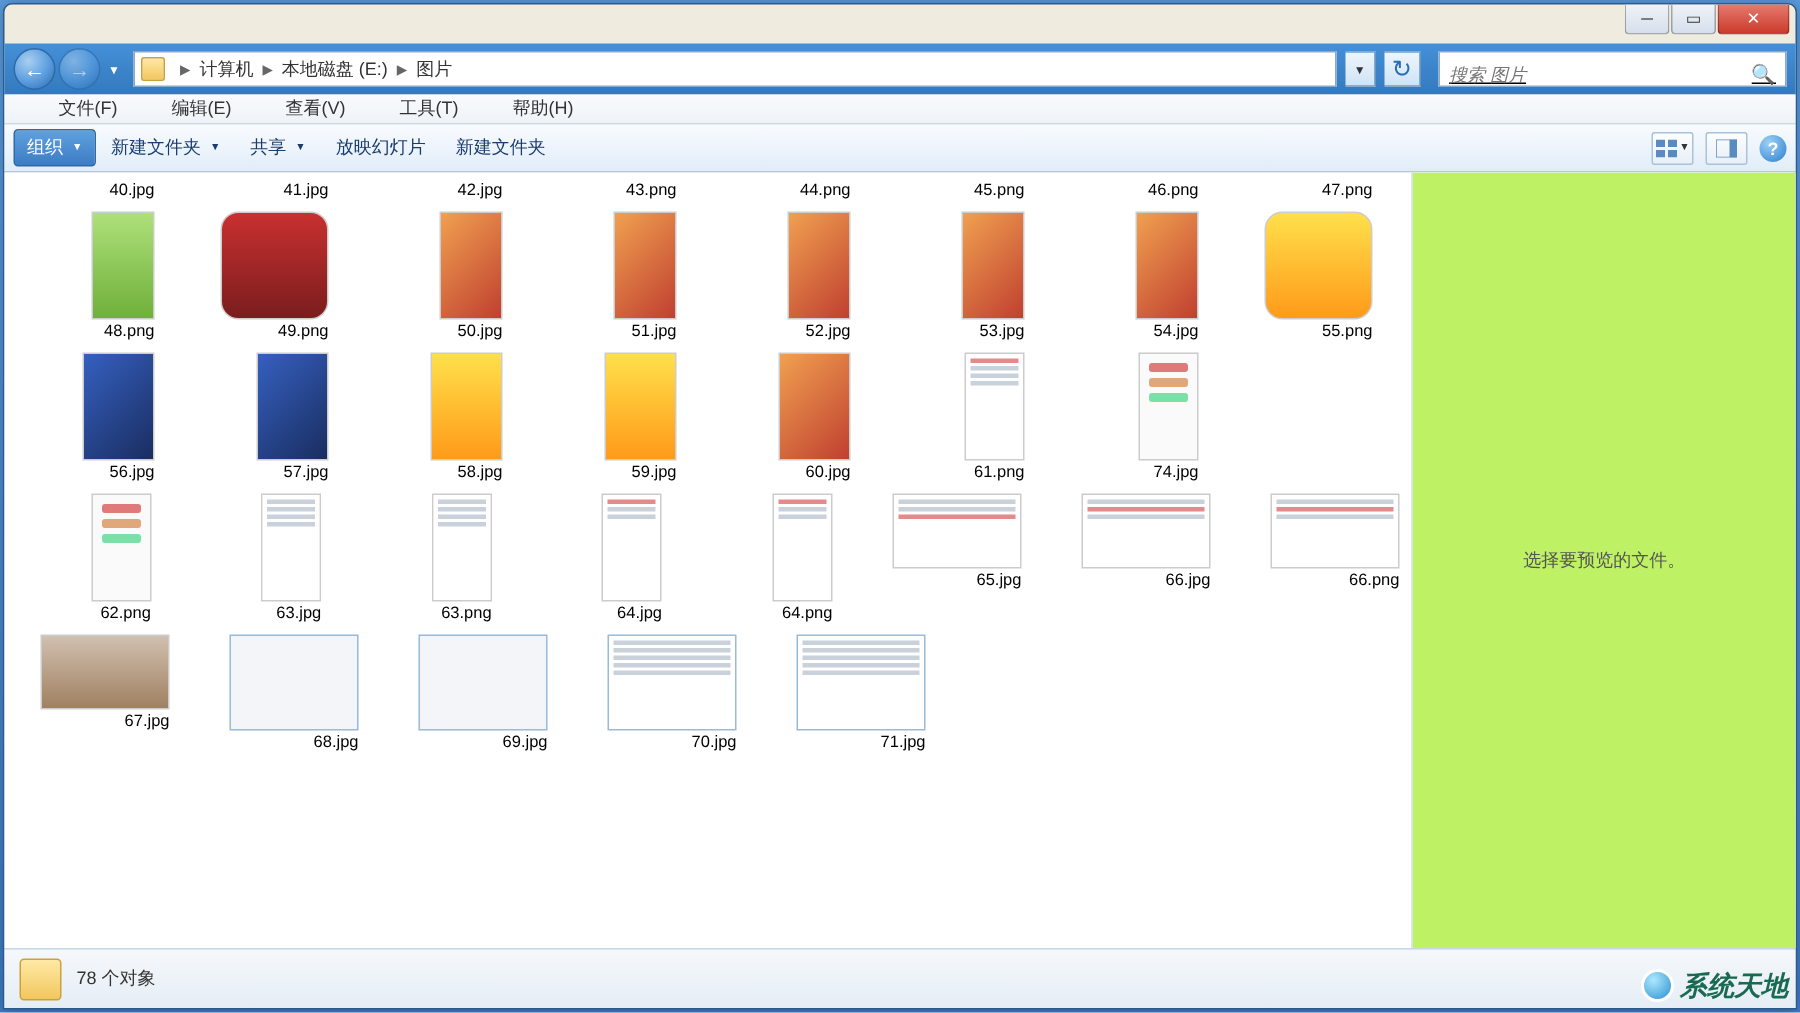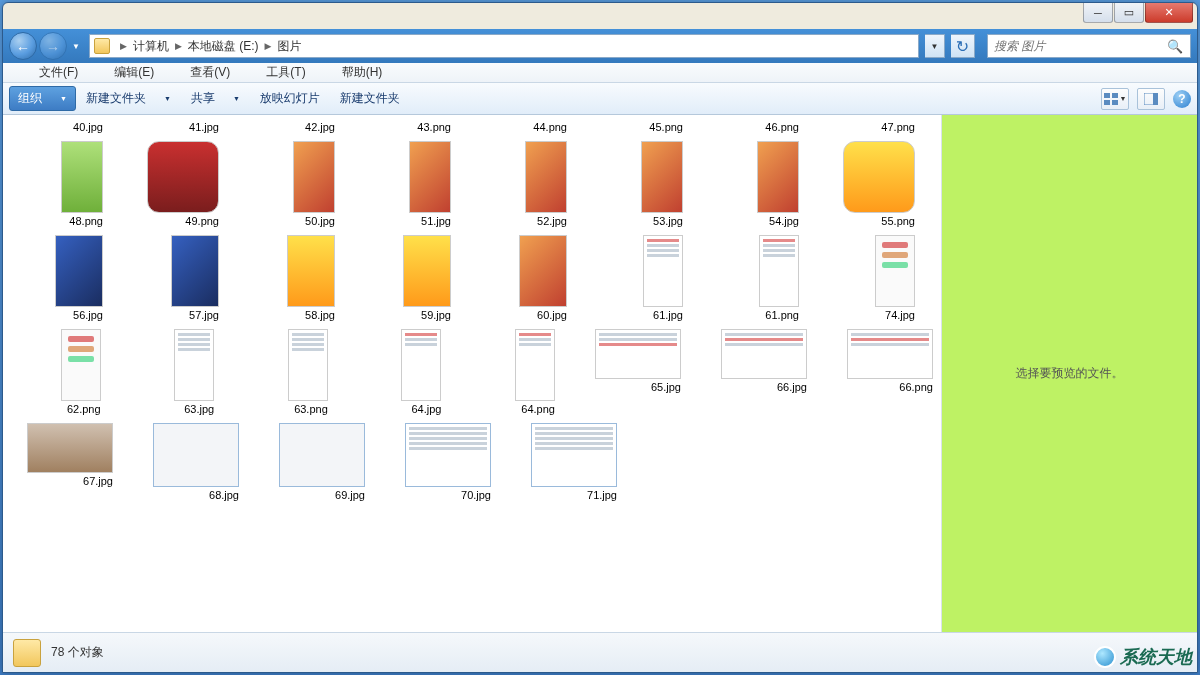--- a/index.html
+++ b/index.html
@@ -17,31 +17,31 @@
   .navbtns { display: flex; gap: 2px; }
   .navcircle { width: 28px; height: 28px; border-radius: 50%; background: radial-gradient(circle at 35% 30%, #a9cff0, #5a9de0 55%, #2d6aa6); border: 1px solid #2e6aa6; display: flex; align-items: center; justify-content: center; color: #fff; font-size: 14px; cursor: pointer; }
   .navcircle.fwd { opacity: .6; }
   .navdrop { width: 14px; color: #fff; font-size: 8px; display: flex; align-items:center; justify-content:center; cursor:pointer;}
   .address { flex: 1; height: 24px; background: #fff; border: 1px solid #8aa9c8; display: flex; align-items: center; font-size: 12px; color: #333; padding: 0 4px; }
   .addr-icon { width: 16px; height: 16px; background: linear-gradient(#ffe9a6, #f2c75d); border: 1px solid #c9a23e; border-radius: 2px; margin-right: 6px; }
   .crumb { cursor: pointer; padding: 0 2px; }
   .crumb-sep { color: #666; padding: 0 4px; font-size: 9px; }
   .addr-drop { width: 20px; height: 24px; background: linear-gradient(#eef5fc,#cfe3f5); border: 1px solid #8aa9c8; border-left:none; display:flex;align-items:center;justify-content:center;font-size:8px;color:#333;cursor:pointer;}
   .addr-refresh { width: 24px; height: 24px; background: linear-gradient(#eef5fc,#cfe3f5); border: 1px solid #8aa9c8; border-left:none; display:flex;align-items:center;justify-content:center;color:#2a6db5;cursor:pointer;}
-  .searchbox { width: 204px; height: 24px; background: #fff; border: 1px solid #8aa9c8; display:flex; align-items:center; padding:0 6px; margin-left:6px;}
+  .searchbox { width: 232px; height: 24px; background: #fff; border: 1px solid #8aa9c8; display:flex; align-items:flex-end; padding:0 6px; margin-left:6px;text-decoration:underline;}
   .searchbox input { border:none; outline:none; flex:1; font-size:12px; color:#888; font-style:italic; background:transparent;}
   .searchbox .sicon { color:#4a7bbd; font-size:13px; cursor:pointer;}
 
   
   .menubar { height: 20px; background: linear-gradient(#f9fbfd,#eef3f8); border-bottom: 1px solid #c9d7e5; display:flex; align-items:center; padding:0 8px; font-size:12px; color:#333;}
   .menuitem { padding: 0 8px; cursor:pointer;margin-left:20px; }
 
   
   .cmdbar { height: 32px; background: linear-gradient(#f8fbfe,#e1edf9); border-bottom:1px solid #b5c8db; display:flex; align-items:center; padding:0 6px; font-size:12px;}
-  .cmdbtn { padding: 3px 10px; cursor:pointer; color:#1a3c6e; display:flex; align-items:center; gap:16px; border-radius:3px;justify-content:space-between;}
+  .cmdbtn { padding: 3px 10px; cursor:pointer; color:#1a3c6e; display:flex; align-items:center; gap:4px; border-radius:3px;justify-content:space-between;}
   .cmdbtn.organize { background: linear-gradient(#5ea1e0,#3d7cc4); color:#fff; border:1px solid #2e6aa6; border-radius:3px; padding:3px 8px;}
   .cmdbtn .tri { font-size:7px; margin-left:2px;}
   .cmd-right { margin-left:auto; display:flex; align-items:center; gap:8px;}
   .viewbtn { width:28px; height:22px; border:1px solid #a9c2da; background:linear-gradient(#fdfdfd,#e8eff7); display:flex;align-items:center;justify-content:center;cursor:pointer;border-radius:2px;}
   .helpbtn { width:18px;height:18px;border-radius:50%;background:radial-gradient(circle at 35% 30%,#9ed0f5,#2a7fd0);color:#fff;font-size:12px;font-weight:bold;display:flex;align-items:center;justify-content:center;cursor:pointer;}
 
   
   .content { flex:1; display:flex; background:#fff; overflow:hidden;}
   .filegrid { flex:1; overflow-y:auto; padding: 4px 8px 8px 24px; }
   .row { display:flex; gap: 40px; margin-bottom: 8px;}
@@ -252,31 +252,20 @@
           </div>
         <div class="item">
             <div class="thumb th-phone pinkui">
               <div class="fakeapp">
                 <div class="line r"></div>
                 <div class="line"></div>
                 <div class="line"></div>
                 <div class="line"></div>
               </div>
             </div>
-            <div class="filename">61.jpg</div>
-          </div>
-        <div class="item">
-            <div class="thumb th-phone pinkui">
-              <div class="fakeapp">
-                <div class="line r"></div>
-                <div class="line"></div>
-                <div class="line"></div>
-                <div class="line"></div>
-              </div>
-            </div>
             <div class="filename">61.png</div>
           </div>
         <div class="item">
             <div class="thumb th-phone">
               <div class="fakebars">
                 <div></div>
                 <div></div>
                 <div></div>
               </div>
             </div>

